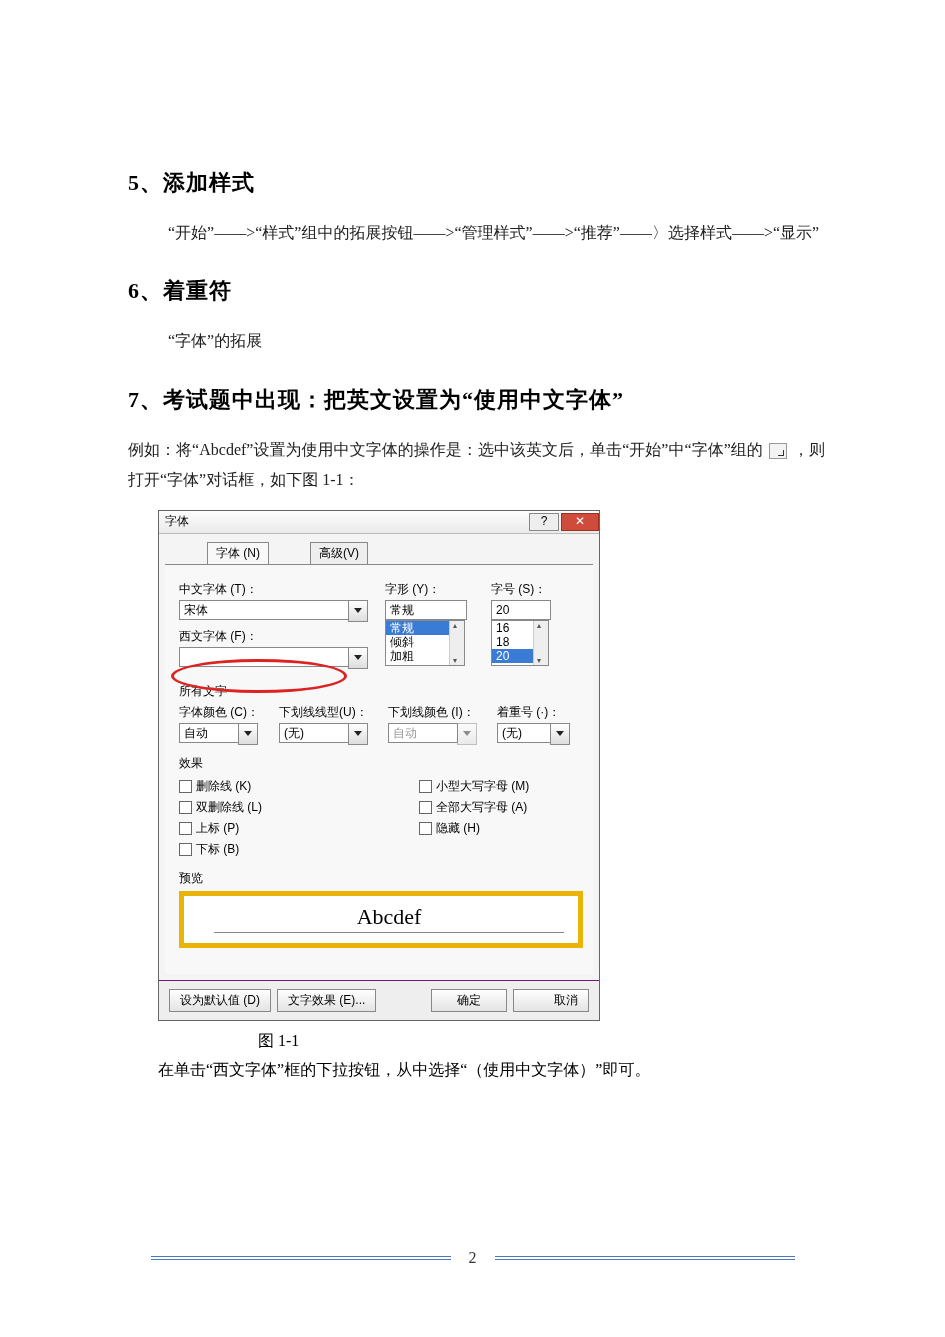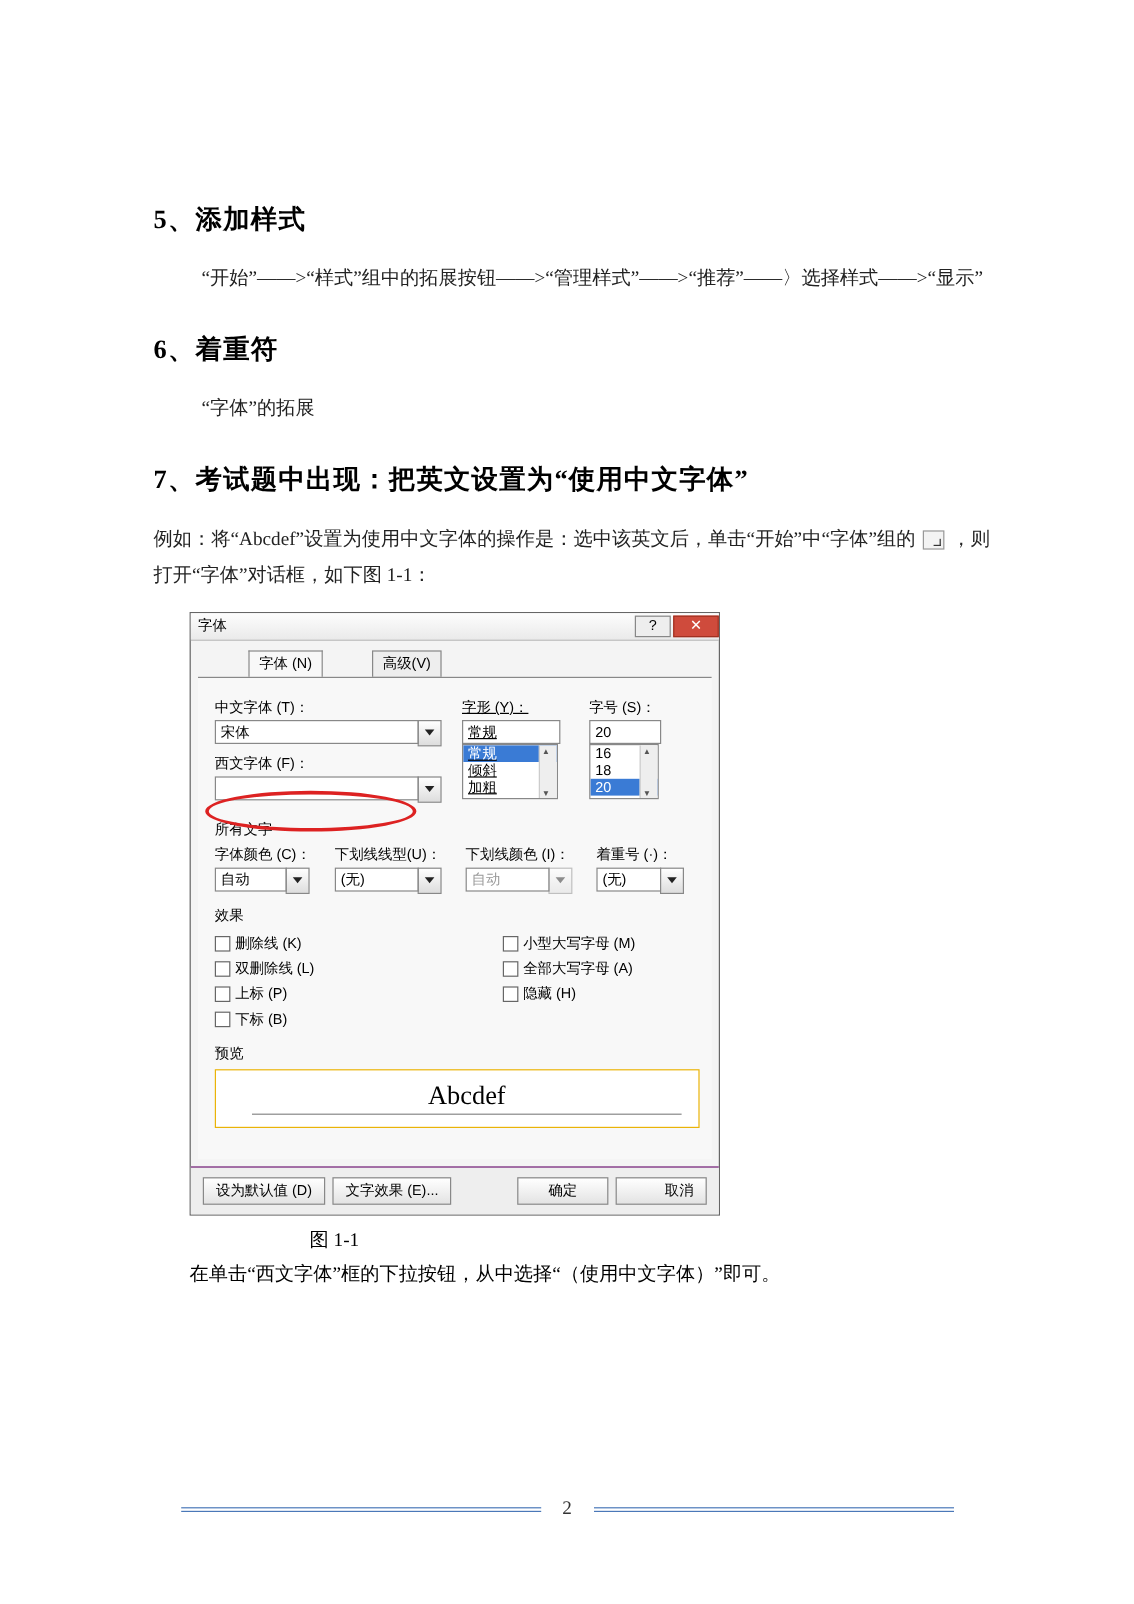--- a/index.html
+++ b/index.html
@@ -150,21 +150,21 @@
     .listbox .sel { background: #3a7bd5; color: #fff; }
     .scroll-hint { position:absolute; right:0; top:0; bottom:0; width:14px; background:#eee; border-left:1px solid #ccc;}
     .scroll-hint::before{content:"▴"; font-size:8px; position:absolute; top:0; left:3px; color:#555;}
     .scroll-hint::after{content:"▾"; font-size:8px; position:absolute; bottom:0; left:3px; color:#555;}
     .section-title { font-size:12px; margin: 10px 0 2px 0; }
     .checkbox-row { display:flex; align-items:center; font-size:12px; margin: 2px 0; }
     .checkbox-row .box {
       width:11px; height:11px; border:1px solid #666; background:#fff; margin-right:4px;
     }
     .preview-box {
-      border:1px solid #eab308; background:#fff;
+      border:5px solid #eab308; background:#fff;
       margin: 4px 0 16px 0;
       padding: 4px 0 10px 16px;
       text-align:center;
     }
     .preview-text {
       font-family: "Times New Roman", serif;
       font-size: 22px;
       border-bottom: 1px solid #888;
       display:block;
       margin: 4px 14px 0 14px;
@@ -258,21 +258,21 @@
           <div style="display:flex;">
             <div class="field" style="width:160px;">宋体</div>
             <div class="drop-btn"></div>
           </div>
           <div class="label" style="margin-top:6px;">西文字体 (F)：</div>
           <div style="display:flex;">
             <div class="field" style="width:160px;"></div>
             <div class="drop-btn"></div>
           </div>
         </div>
-        <div class="col" style="width:100px; margin-left:6px;text-decoration:underline;">
+        <div class="col" style="width:100px; margin-left:6px;">
           <div class="label">字形 (Y)：</div>
           <div class="field" style="width:72px;">常规</div>
           <div class="listbox" style="width:78px; height:44px; position:relative;">
             <div class="item sel">常规</div>
             <div class="item">倾斜</div>
             <div class="item">加粗</div>
             <div class="scroll-hint"></div>
           </div>
         </div>
         <div class="col" style="width:80px; margin-left:6px;">

